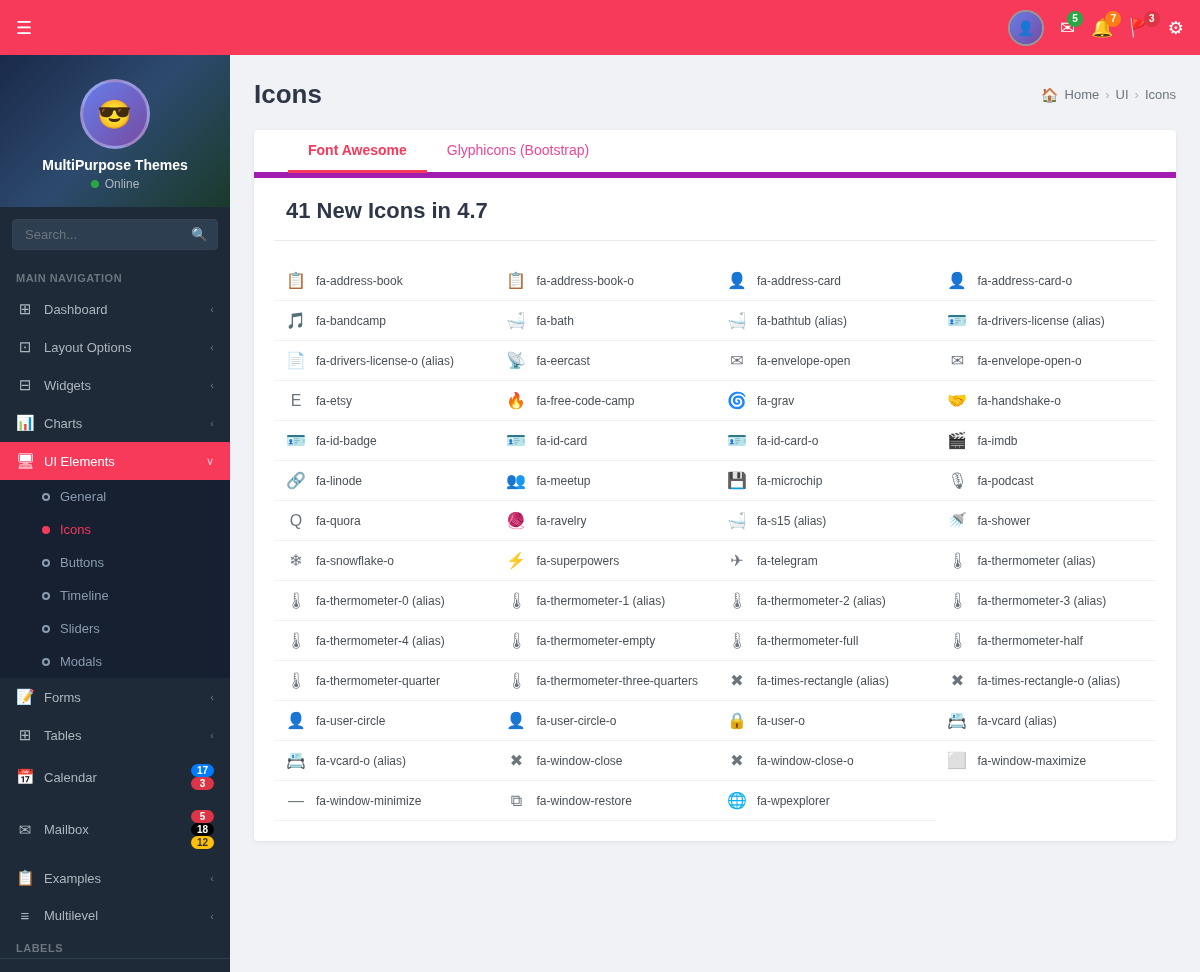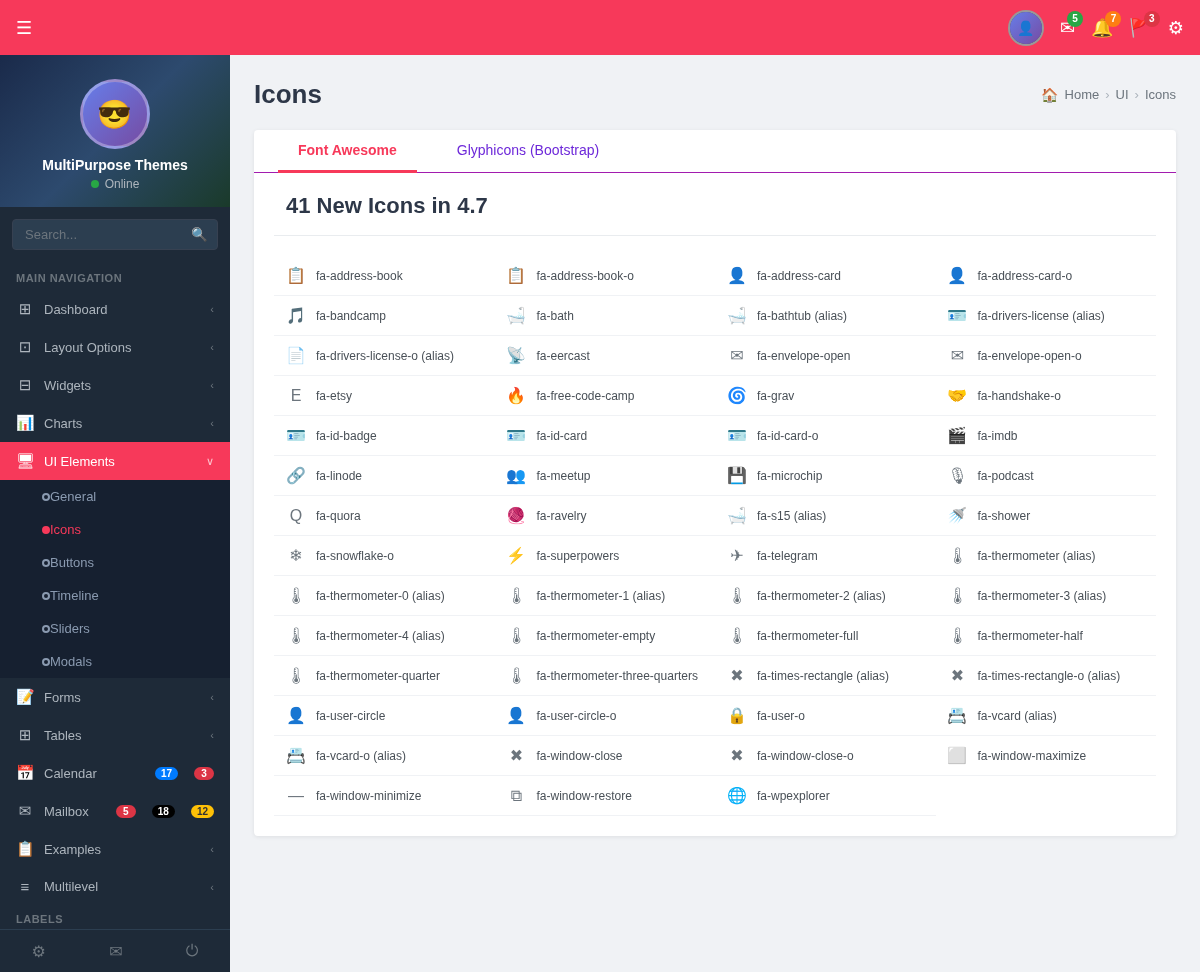--- a/index.html
+++ b/index.html
@@ -94,34 +94,34 @@
       display: flex; align-items: center; padding: 10px 16px;
       cursor: pointer; font-size: 13px; color: #adb5bd;
       justify-content: space-between;
       transition: background 0.15s;
     }
     .nav-item.active { background: #f7395a; color: #fff; }
     .nav-item-left { display: flex; align-items: center; gap: 10px; }
     .nav-icon { font-size: 15px; width: 18px; text-align: center; }
     .nav-arrow { font-size: 11px; color: #6c757d; }
     .nav-item.active .nav-arrow { color: rgba(255,255,255,0.7); }
-    .nav-badges { display: flex; gap: 16px; }
+    .nav-badges { display: flex; gap: 0; flex-direction: column; }
     .nav-badge {
       font-size: 10px; font-weight: bold; color: #fff;
       border-radius: 10px; padding: 1px 6px; min-width: 20px; text-align: center;
     }
     .nb-blue { background: #007bff; }
     .nb-red { background: #dc3545; }
     .nb-teal { background: #000000; }
     .nb-yellow { background: #ffc107; color: #333; }
 
     
     .sub-nav { background: #162030; }
     .sub-nav-item {
-      display: flex; align-items: center; gap: 0;
+      display: flex; align-items: center; gap: 10px;
       padding: 9px 20px 9px 42px;
       cursor: pointer; font-size: 13px; color: #8a9ab0;
     }
     .sub-nav-item.active { color: #f7395a; }
     .sub-dot { width: 8px; height: 8px; border-radius: 50%; border: 2px solid currentColor; }
     .sub-dot.filled { background: #f7395a; border-color: #f7395a; }
 
     
     .sidebar-bottom {
       margin-top: auto; border-top: 1px solid #2c3e50;
@@ -145,24 +145,24 @@
     .page-title { font-size: 26px; font-weight: 600; color: #2d3748; }
     .breadcrumb { display: flex; align-items: center; gap: 6px; font-size: 13px; color: #6c757d; }
     .breadcrumb a { color: #6c757d; text-decoration: none; }
     .bc-sep { color: #adb5bd; }
     .bc-icon { font-size: 14px; }
 
     
     .card { background: #fff; border-radius: 4px; box-shadow: 0 1px 4px rgba(0,0,0,0.08); }
 
     
-    .tabs-header { display: flex; border-bottom: 1px solid #a21caf; padding: 0 24px; gap: 20px; }
+    .tabs-header { display: flex; border-bottom: 6px solid #a21caf; padding: 0 34px; }
     .tab-btn {
       padding: 12px 20px; cursor: pointer; font-size: 14px;
-      color: #6d28d9; border-bottom: 3px solid transparent;
+      color: #ec4899; border-bottom: 3px solid transparent;
       margin-bottom: -1px; background: none; border-top: none; border-left: none; border-right: none;
     }
     .tab-btn.active { color: #f7395a; border-bottom-color: #f7395a; font-weight: 600; }
 
     
     .icons-content { padding: 20px; }
     .icons-section-title { font-size: 22px; font-weight: 600; color: #2d3748; margin-bottom: 16px; margin-left: 12px; }
     .icons-divider { border: none; border-top: 1px solid #e9ecef; margin-bottom: 20px; }
 
     .icons-grid {

